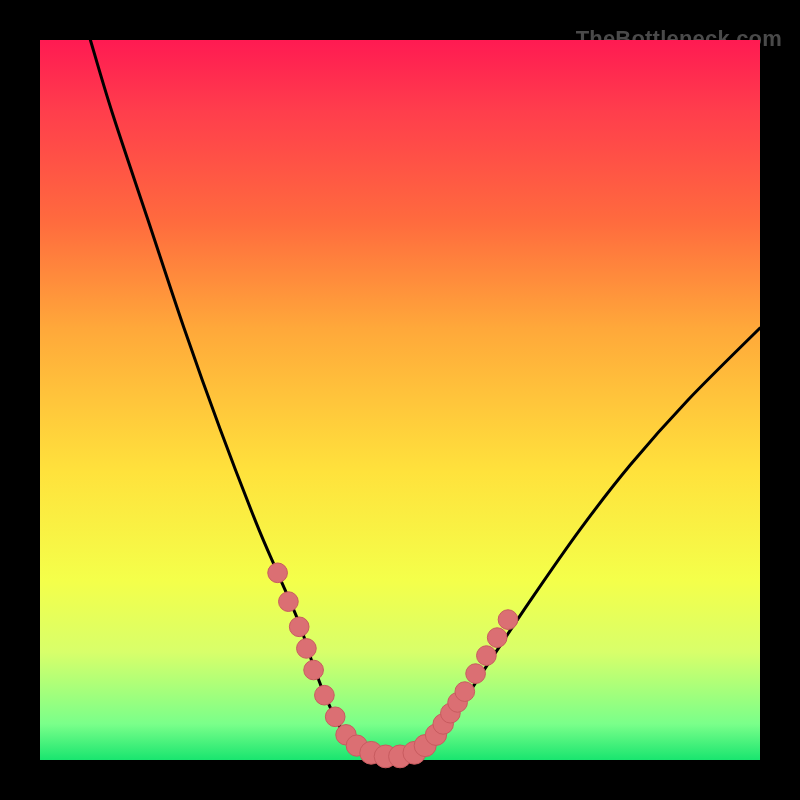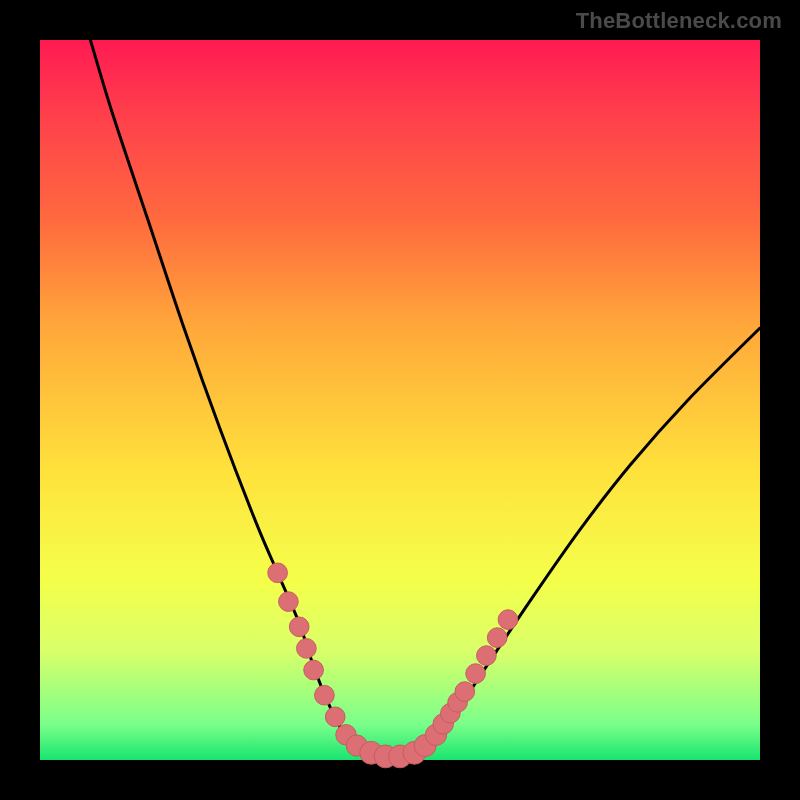--- a/index.html
+++ b/index.html
@@ -34,21 +34,21 @@
       #ffa83a 40%,
       #ffe23c 60%,
       #f4ff4a 75%,
       #d8ff6a 85%,
       #7aff8a 95%,
       #19e56f 100%
     );
   }
   .watermark {
     position: absolute;
-    top: 8px;
+    top: 26px;
     right: 18px;
     color: #4a4a4a;
     font-size: 22px;
     font-weight: 600;
     letter-spacing: 0.2px;
     user-select: none;
   }
   svg.overlay {
     position: absolute;
     left: 0;

